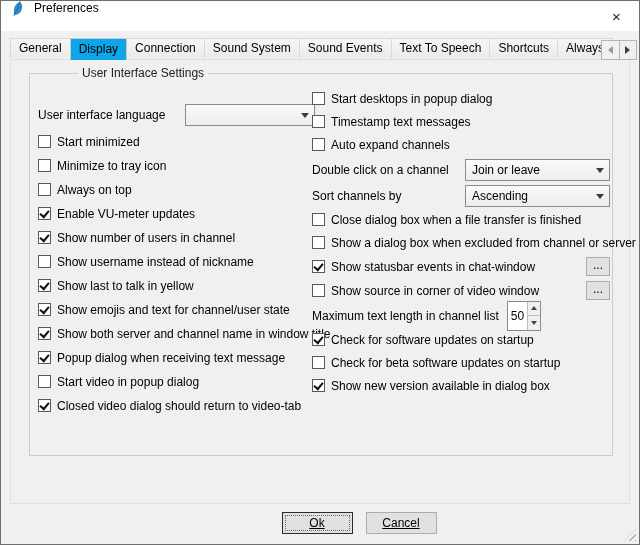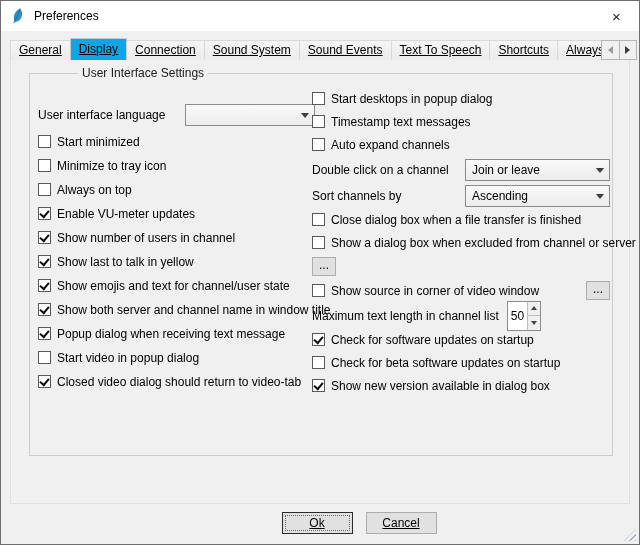--- a/index.html
+++ b/index.html
@@ -13,33 +13,33 @@
   .window {
     position: relative;
     width: 640px; height: 545px;
     border: 1px solid #6e6e6e;
     background: #f0f0f0;
     overflow: hidden;
   }
   
   .titlebar {
     position: absolute; top:0; left:0; right:0; height:30px;
-    background:#fff; display:flex; align-items:center;
+    background:#fff; display:flex; 
   }
   .app-icon { width:16px; height:16px; margin-left:9px; flex:none; }
   .win-title { margin-left:8px; }
   .close-btn {
     margin-left:auto; width:45px; height:30px;
     display:flex; align-items:center; justify-content:center;
     font-size:15px; color:#1a1a1a; cursor:default;
   }
   
   .tabbar {
     position:absolute; top:37px; left:9px; right:20px; height:22px;
-    display:flex; align-items:flex-end; overflow:hidden; z-index:4;text-decoration:underline;
+    display:flex; align-items:flex-start; overflow:hidden; z-index:4;
   }
   .tab {
     height:20px; line-height:18px; padding:0 8px;
     background:linear-gradient(#f5f5f5,#ebebeb);
     border:1px solid #d9d9d9; border-bottom:none;
     margin-right:-1px; white-space:nowrap; cursor:default;
   }
   .tab.sel {
     height:23px; line-height:21px;
     background:#0ea5e9; border:1px solid #c9c9c9; border-bottom:none;
@@ -218,20 +218,26 @@
           </label>
         </div>
       <div class="row cb-row">
           <label class="cb">
             <span class="box on"></span>
             <span class="cb-label">Show number of users in channel</span>
           </label>
         </div>
       <div class="row cb-row">
           <label class="cb">
+            <span class="box"></span>
+            <span class="cb-label">Show username instead of nickname</span>
+          </label>
+        </div>
+      <div class="row cb-row">
+          <label class="cb">
             <span class="box on"></span>
             <span class="cb-label">Show last to talk in yellow</span>
           </label>
         </div>
       <div class="row cb-row">
           <label class="cb">
             <span class="box on"></span>
             <span class="cb-label">Show emojis and text for channel/user state</span>
           </label>
         </div>
@@ -305,20 +311,24 @@
           </label>
         </div>
       <div class="row cb-row">
           <label class="cb">
             <span class="box"></span>
             <span class="cb-label">Show a dialog box when excluded from channel or server</span>
           </label>
         </div>
 
       <div class="row btn-row">
+        <label class="cb">
+            <span class="box on"></span>
+            <span class="cb-label">Show statusbar events in chat-window</span>
+          </label>
         <div class="dots-btn">
             <span>...</span>
           </div>
       </div>
 
       <div class="row btn-row">
         <label class="cb">
             <span class="box"></span>
             <span class="cb-label">Show source in corner of video window</span>
           </label>

